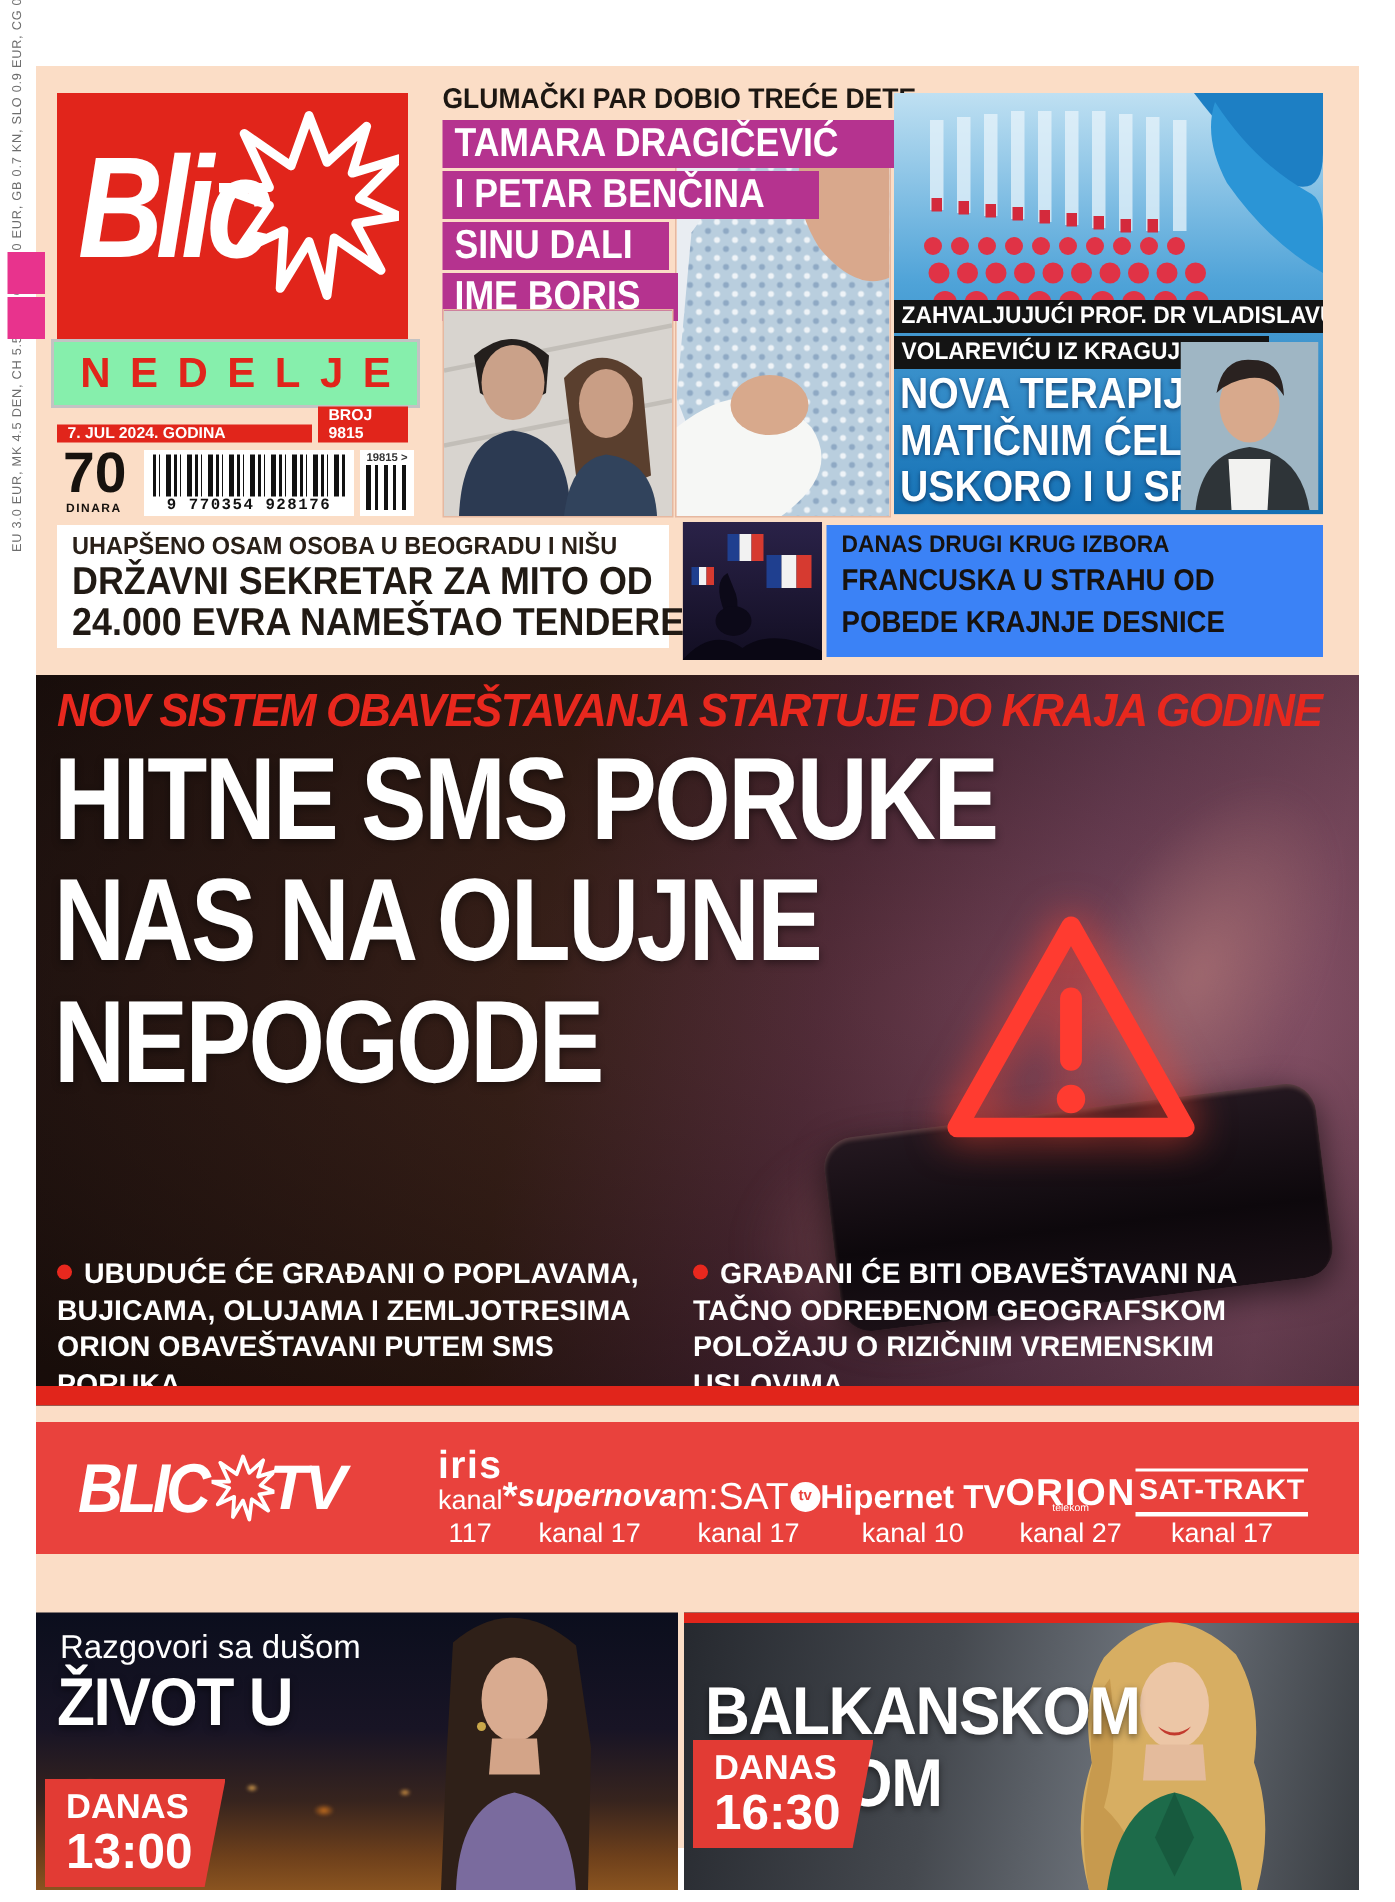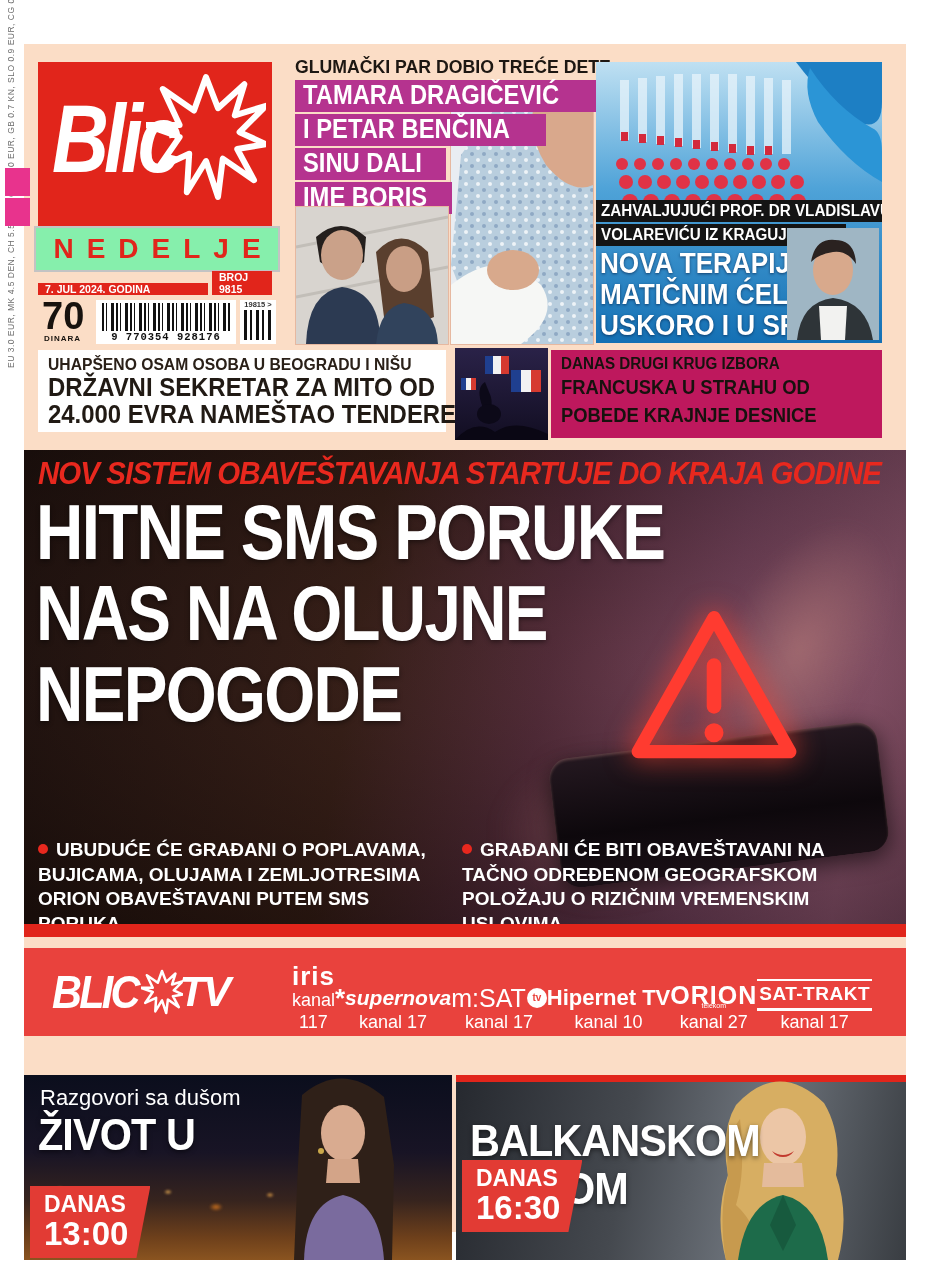--- a/index.html
+++ b/index.html
@@ -58,21 +58,21 @@
     padding:2px 5px 3px;margin-bottom:2px;line-height:17px;}
   .th-heads{position:absolute;left:4px;top:186px;}
   .th-head{color:#fff;font-weight:900;font-size:29px;line-height:31px;
     text-shadow:0 1px 3px rgba(10,40,80,.75);}
 
   
   .tender{left:38px;top:350px;width:408px;height:82px;background:#fff;padding:5px 10px;box-sizing:border-box;}
   .td-kick{font-size:16.5px;font-weight:900;color:#2a2018;}
   .td-head{font-size:26px;font-weight:900;color:#211a14;line-height:27px;}
   .ph-france{left:455px;top:348px;width:93px;height:92px;}
-  .france{left:551px;top:350px;width:331px;height:88px;background:#be185d;padding:5px 10px;box-sizing:border-box;}
+  .france{left:551px;top:350px;width:331px;height:88px;background:#3b82f6;padding:5px 10px;box-sizing:border-box;}
   .fr-kick{font-size:16px;font-weight:900;color:#17120e;}
   .fr-head{font-size:20px;font-weight:900;color:#17120e;line-height:28px;}
 
   
   .main{left:24px;top:450px;width:882px;height:487px;overflow:hidden;
     background:linear-gradient(100deg,#241410 0%,#2e1810 38%,#432030 58%,#613650 76%,#7a4862 92%,#6d3f57 100%);}
   .vignette{position:absolute;inset:0;background:radial-gradient(120% 90% at 78% 45%,rgba(255,170,160,.12),rgba(0,0,0,.38) 85%);}
   .finger{position:absolute;left:700px;top:60px;width:150px;height:280px;border-radius:50%;
     background:radial-gradient(closest-side,rgba(190,130,125,.55),rgba(190,130,125,0));
     transform:rotate(28deg);filter:blur(6px);}

